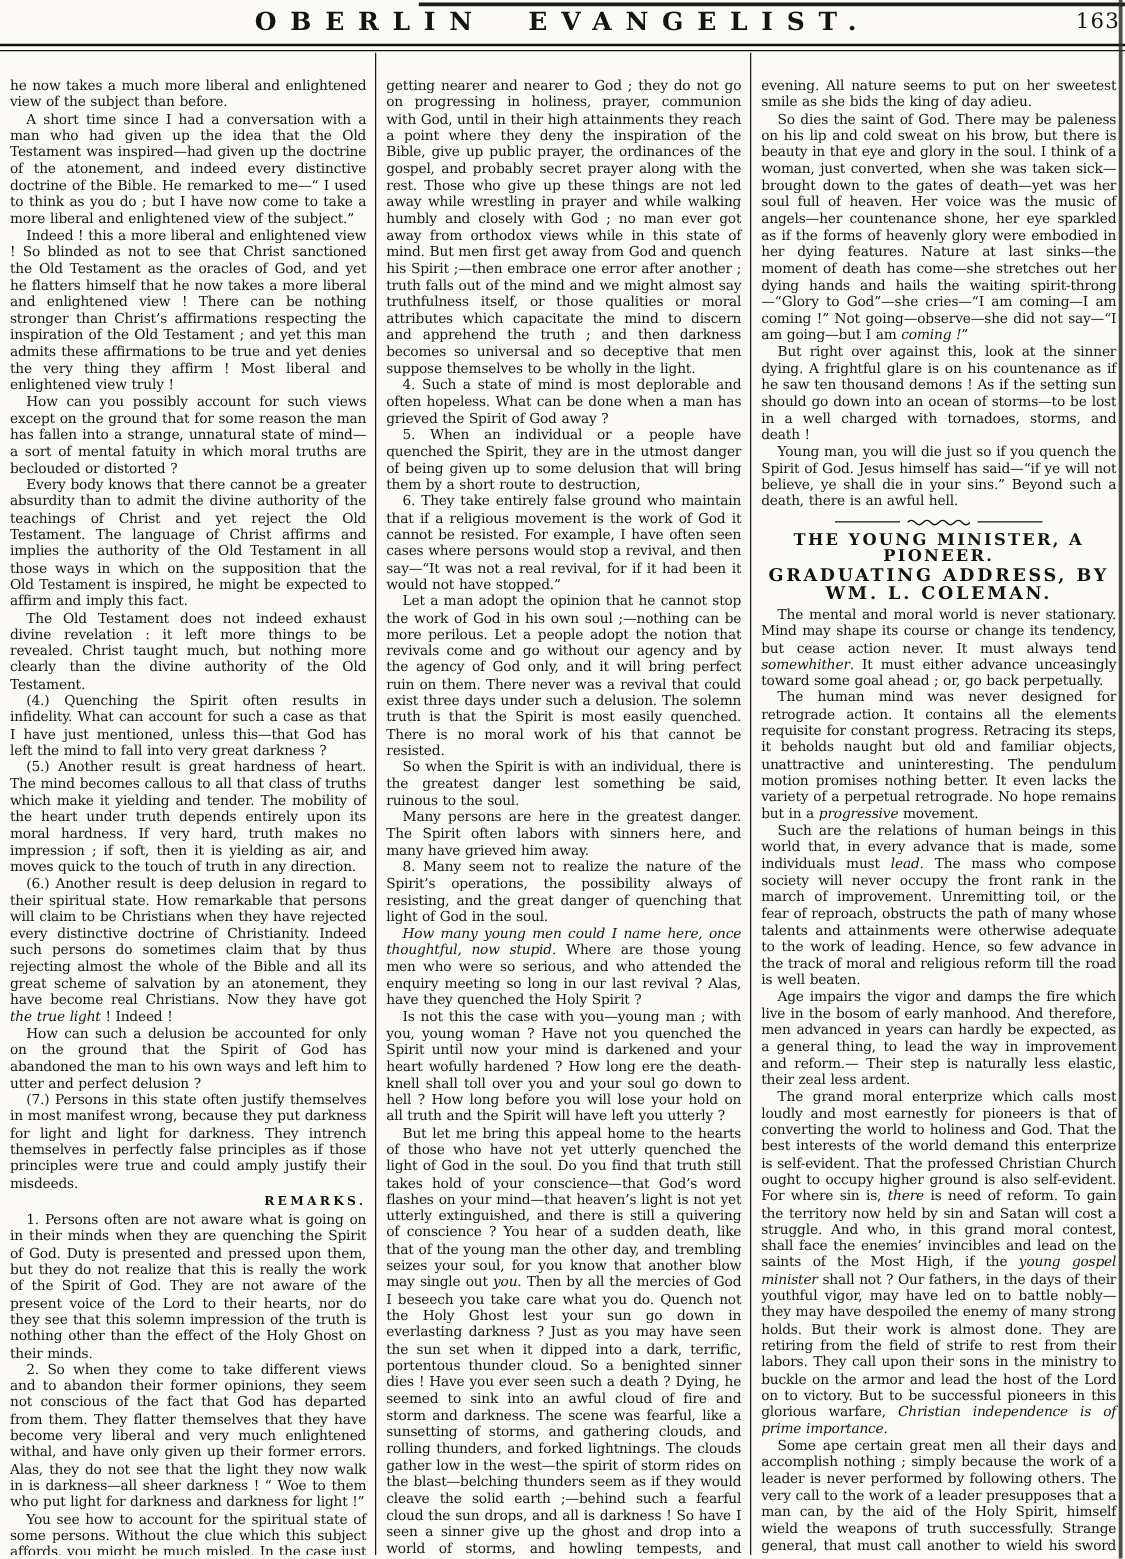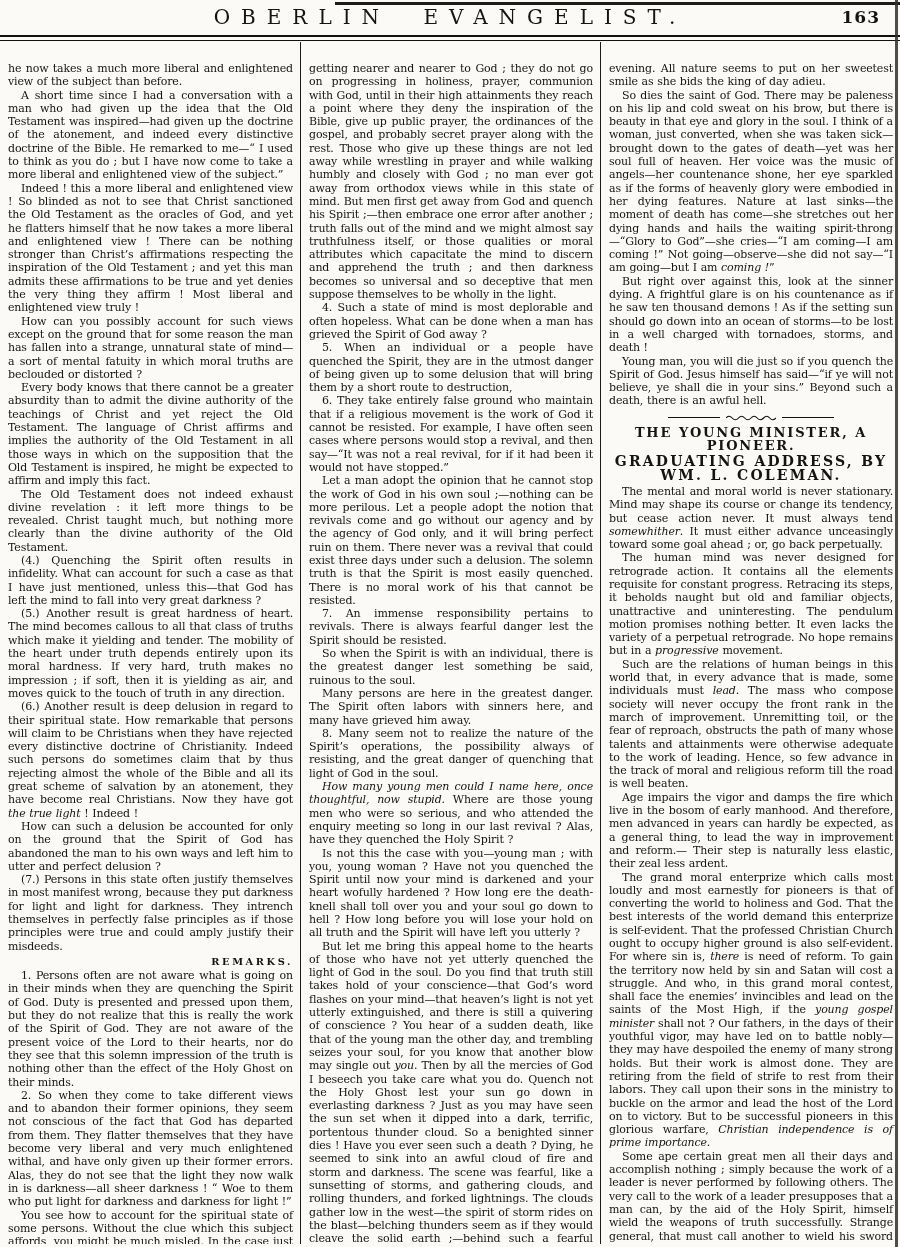--- a/index.html
+++ b/index.html
@@ -12,25 +12,25 @@
     font-family:"DejaVu Serif","Liberation Serif",serif;
     overflow:hidden;
     box-sizing:border-box;
   }
   .edge-right { position:absolute; top:0; bottom:0; right:2px; width:3px; background:#2e2e2e; opacity:.85; }
   .top-partial-rule { position:absolute; top:2px; left:335px; right:0; height:3px; background:#1c1c1c; }
   .masthead-band { position:relative; height:33px; }
   .masthead {
     position:absolute; left:0; right:0; top:5px;
     text-align:center;
-    font-size:20px; font-weight:400;
+    font-size:20px; font-weight:700;
     letter-spacing:0.55em; word-spacing:0.8em;
     white-space:nowrap;
   }
-  .page-number { position:absolute; right:20px; top:7px; font-size:17px; font-weight:700; letter-spacing:1px;text-align:right; }
+  .page-number { position:absolute; right:4px; top:7px; font-size:17px; font-weight:400; letter-spacing:1px;text-align:right; }
   .header-rule { height:3px; border-top:2.5px solid #111; margin-top:2px; border-bottom:1px solid #111; }
   .columns {
     display:flex;
     height:1202px;
     overflow:hidden;
     margin-top:1px;
   }
   .col {
     width:300px; box-sizing:border-box;
     padding:3px 7px 0 8px;
@@ -90,21 +90,20 @@
         <p>1. Persons often are not aware what is going on in their minds when they are quenching the Spirit of God. Duty is presented and pressed upon them, but they do not realize that this is really the work of the Spirit of God.  They are not aware of the present voice of the Lord to their hearts, nor do they see that this solemn impression of the truth is nothing other than the effect of the Holy Ghost on their minds.</p>
         <p>2. So when they come to take different views and to abandon their former opinions, they seem not conscious of the fact that God has departed from them. They flatter themselves that they have become very liberal and very much enlightened withal, and have only given up their former errors.  Alas, they do not see that the light they now walk in is darkness—all sheer darkness !  “ Woe to them who put light for darkness and darkness for light !”</p>
         <p>You see how to account for the spiritual state of some persons.  Without the clue which this subject affords, you might be much misled.  In the case just described, suppose that I had taken it for granted that this man was in truth taking a more rational and liberal view ; I should have been misguided entirely.</p>
       </div>
     <div class="col">
         <p class="flush">getting nearer and nearer to God ; they do not go on progressing in holiness, prayer, communion with God, until in their high attainments they reach a point where they deny the inspiration of the Bible, give up public prayer, the ordinances of the gospel, and probably secret prayer along with the rest.  Those who give up these things are not led away while wrestling in prayer and while walking humbly and closely with God ; no man ever got away from orthodox views while in this state of mind.  But men first get away from God and quench his Spirit ;—then embrace one error after another ; truth falls out of the mind and we might almost say truthfulness itself, or those qualities or moral attributes which capacitate the mind to discern and apprehend the truth ; and then darkness becomes so universal and so deceptive that men suppose themselves to be wholly in the light.</p>
         <p>4. Such a state of mind is most deplorable and often hopeless.  What can be done when a man has grieved the Spirit of God away ?</p>
         <p>5. When an individual or a people have quenched the Spirit, they are in the utmost danger of being given up to some delusion that will bring them by a short route to destruction,</p>
         <p>6. They take entirely false ground who maintain that if a religious movement is the work of God it cannot be resisted.  For example, I have often seen cases where persons would stop a revival, and then say—“It was not a real revival, for if it had been it would not have stopped.”</p>
         <p>Let a man adopt the opinion that he cannot stop the work of God in his own soul ;—nothing can be more perilous.  Let a people adopt the notion that revivals come and go without our agency and by the agency of God only, and it will bring perfect ruin on them. There never was a revival that could exist three days under such a delusion.  The solemn truth is that the Spirit is most easily quenched.  There is no moral work of his that cannot be resisted.</p>
-        <p>7. An immense responsibility pertains to revivals. There is always fearful danger lest the Spirit should be resisted.</p>
         <p>So when the Spirit is with an individual, there is the greatest danger lest something be said, ruinous to the soul.</p>
         <p>Many persons are here in the greatest danger.  The Spirit often labors with sinners here, and many have grieved him away.</p>
         <p>8. Many seem not to realize the nature of the Spirit’s operations, the possibility always of resisting, and the great danger of quenching that light of God in the soul.</p>
         <p><span class="it">How many young men could I name here, once thoughtful, now stupid.</span>  Where are those young men who were so serious, and who attended the enquiry meeting so long in our last revival ?  Alas, have they quenched the Holy Spirit ?</p>
         <p>Is not this the case with you—young man ; with you, young woman ?  Have not you quenched the Spirit until now your mind is darkened and your heart wofully hardened ?  How long ere the death-knell shall toll over you and your soul go down to hell ?  How long before you will lose your hold on all truth and the Spirit will have left you utterly ?</p>
         <p>But let me bring this appeal home to the hearts of those who have not yet utterly quenched the light of God in the soul.  Do you find that truth still takes hold of your conscience—that God’s word flashes on your mind—that heaven’s light is not yet utterly extinguished, and there is still a quivering of conscience ?  You hear of a sudden death, like that of the young man the other day, and trembling seizes your soul, for you know that another blow may single out <span class="it">you</span>.  Then by all the mercies of God I beseech you take care what you do.  Quench not the Holy Ghost lest your sun go down in everlasting darkness ?  Just as you may have seen the sun set when it dipped into a dark, terrific, portentous thunder cloud.  So a benighted sinner dies !  Have you ever seen such a death ? Dying, he seemed to sink into an awful cloud of fire and storm and darkness.  The scene was fearful, like a sunsetting of storms, and gathering clouds, and rolling thunders, and forked lightnings.  The clouds gather low in the west—the spirit of storm rides on the blast—belching thunders seem as if they would cleave the solid earth ;—behind such a fearful cloud the sun drops, and all is darkness !  So have I seen a sinner give up the ghost and drop into a world of storms, and howling tempests, and flashing fire.</p>
       </div>
     <div class="col">
         <p class="flush">evening.  All nature seems to put on her sweetest smile as she bids the king of day adieu.</p>
         <p>So dies the saint of God.  There may be paleness on his lip and cold sweat on his brow, but there is beauty in that eye and glory in the soul.  I think of a woman, just converted, when she was taken sick—brought down to the gates of death—yet was her soul full of heaven.  Her voice was the music of angels—her countenance shone, her eye sparkled as if the forms of heavenly glory were embodied in her dying features.  Nature at last sinks—the moment of death has come—she stretches out her dying hands and hails the waiting spirit-throng—“Glory to God”—she cries—“I am coming—I am coming !”  Not going—observe—she did not say—“I am going—but I am <span class="it">coming !</span>”</p>

